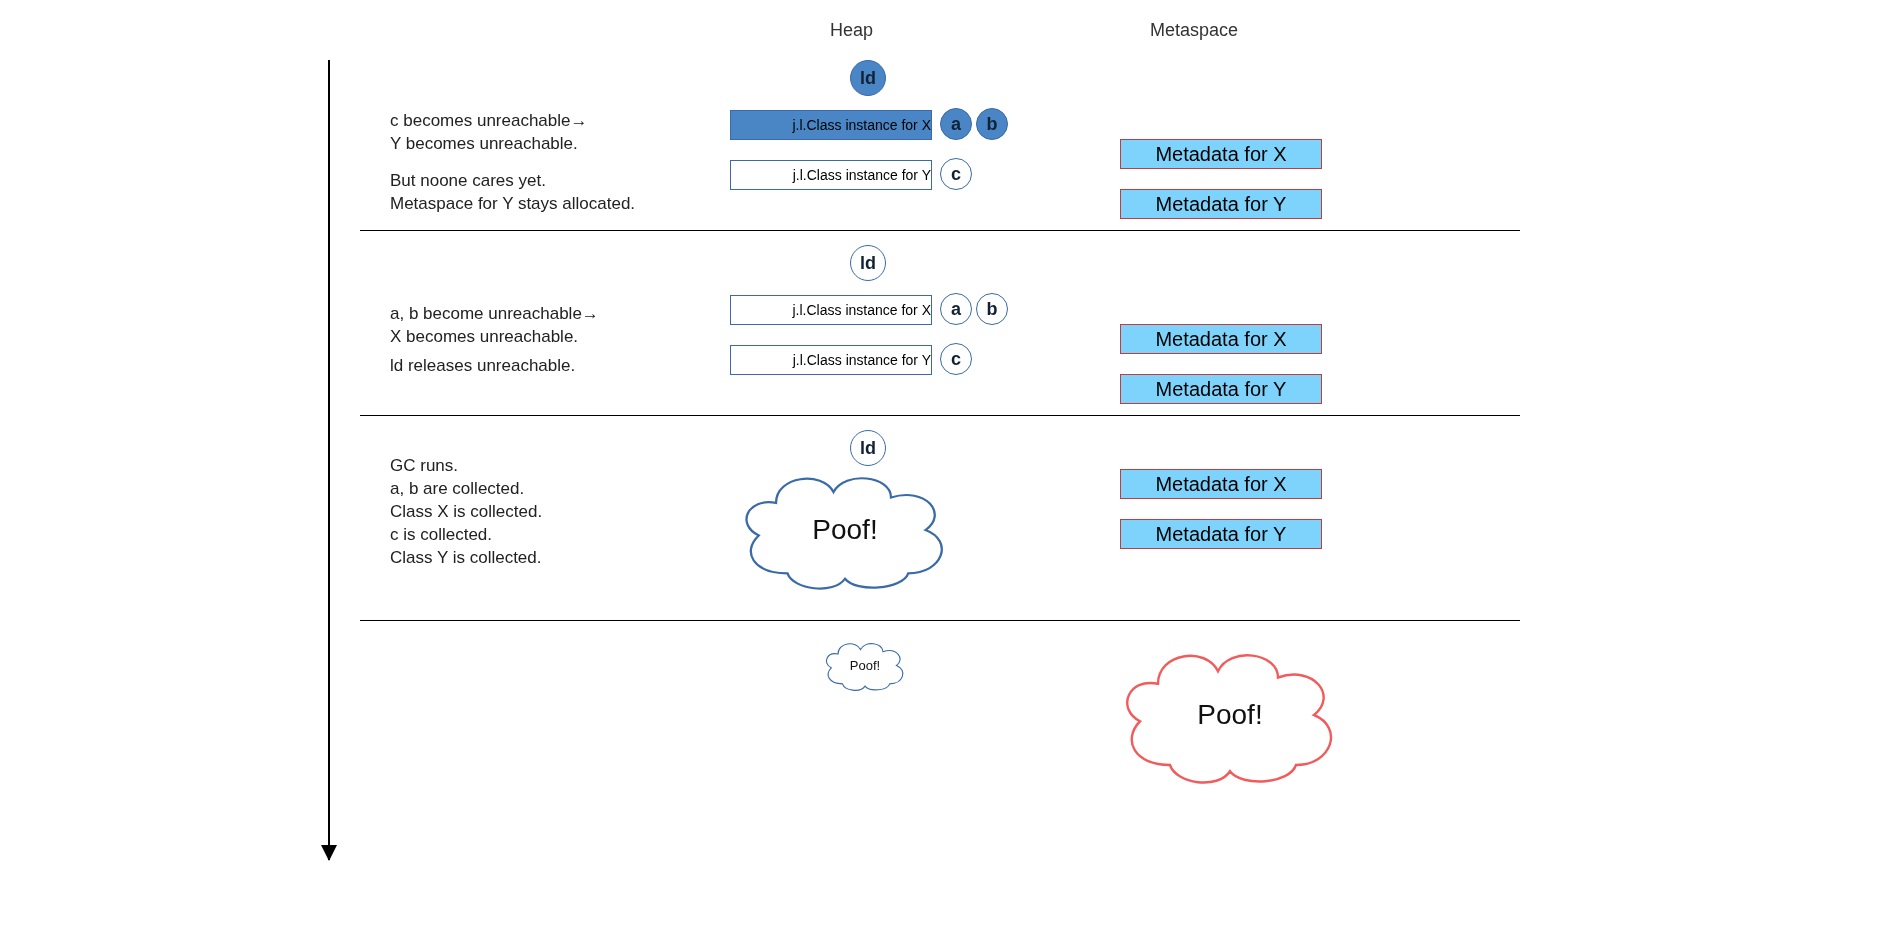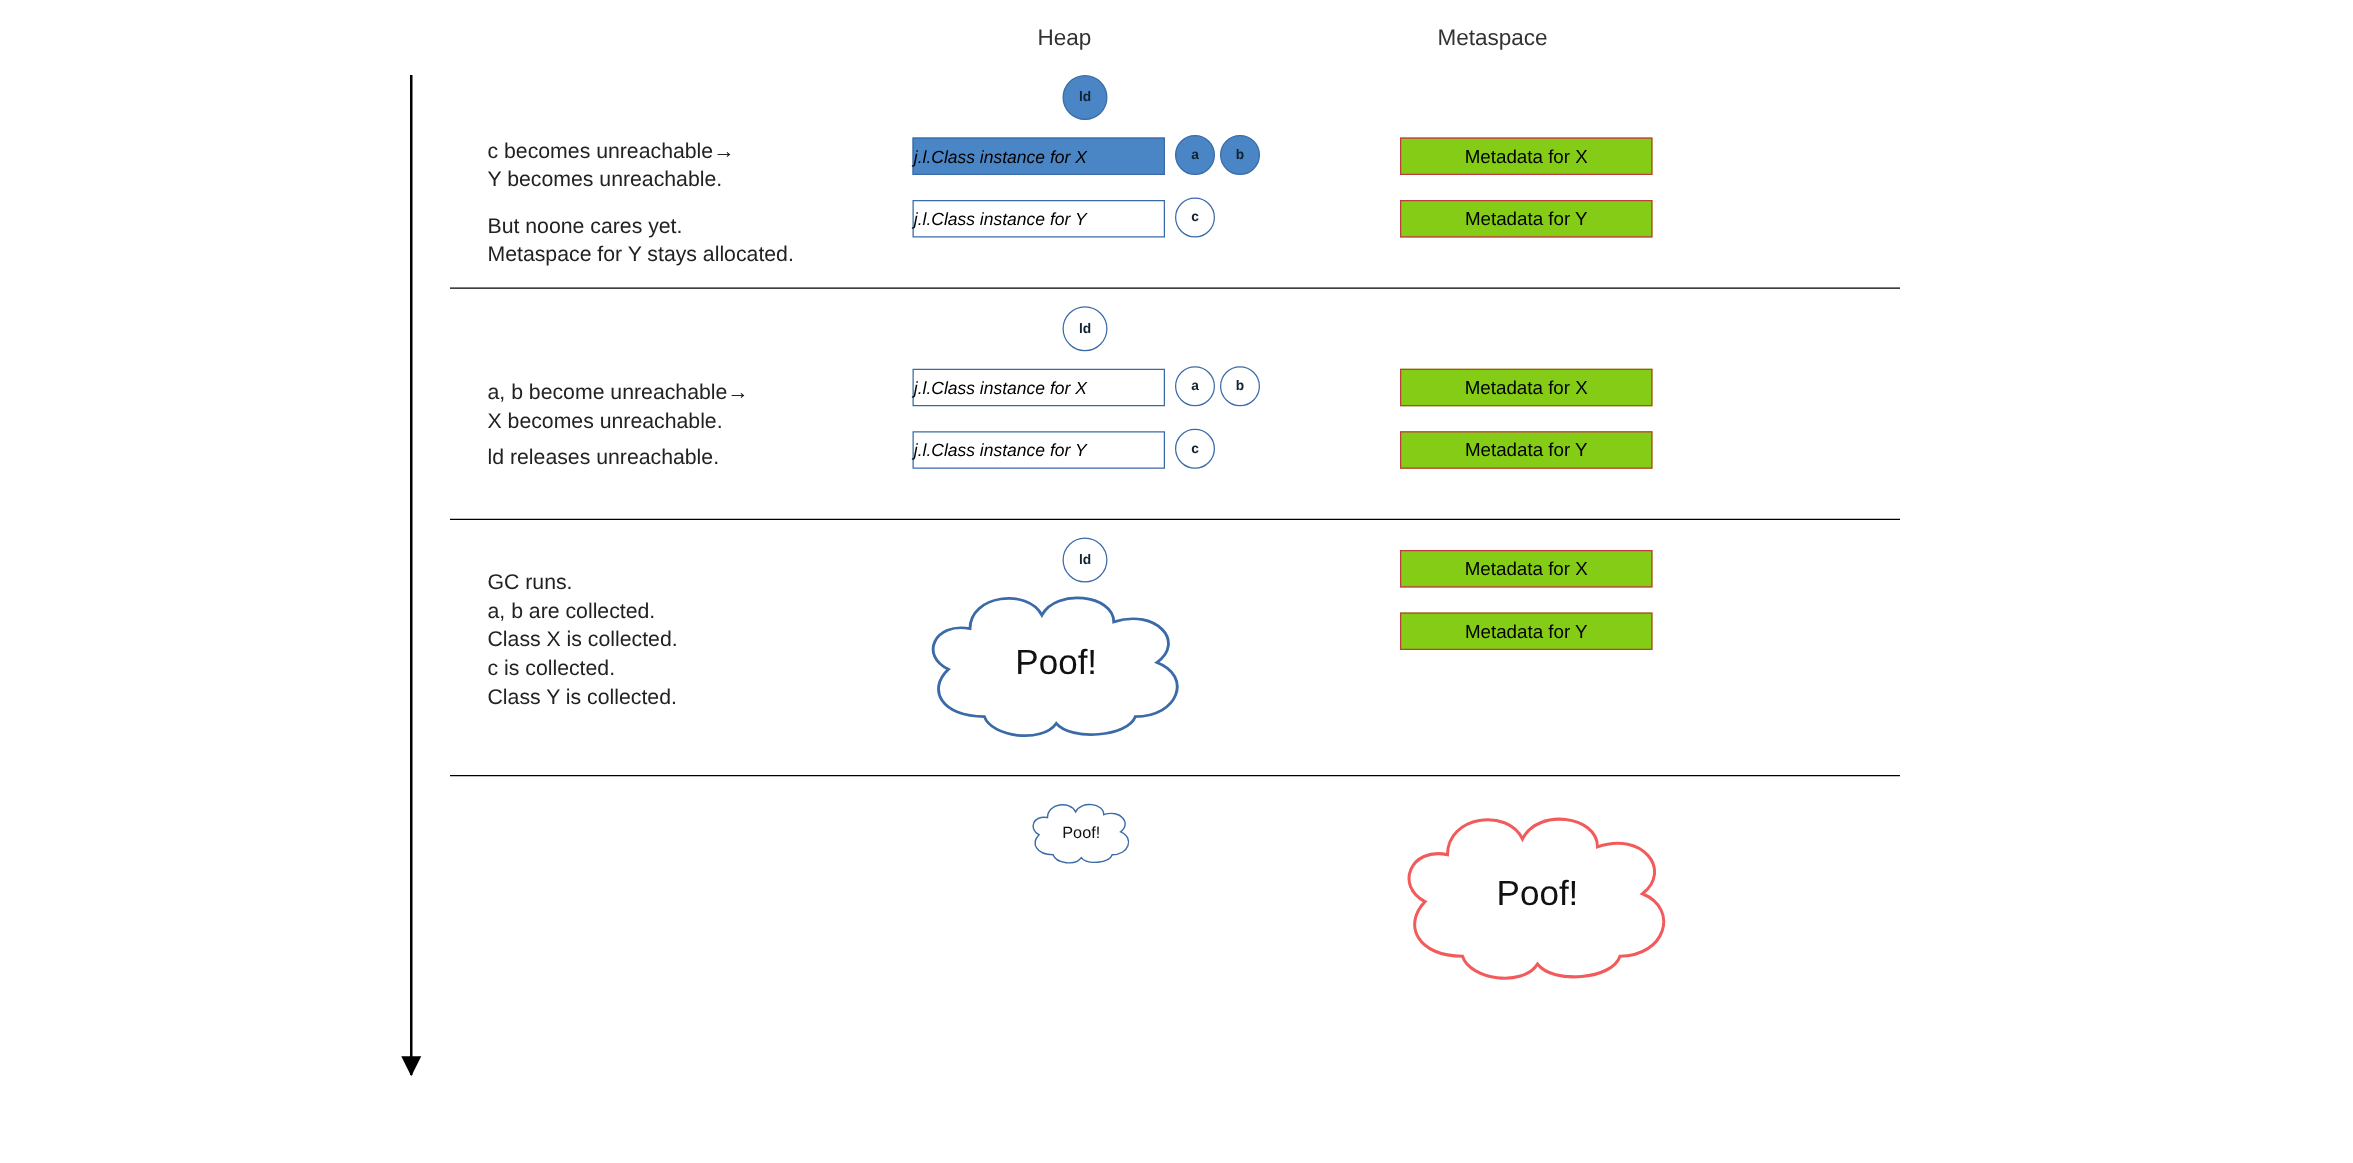--- a/index.html
+++ b/index.html
@@ -64,50 +64,50 @@
     white-space: pre-line;
   }
   
   .circle {
     position: absolute;
     border: 1.5px solid #3a6aa8;
     border-radius: 50%;
     display: flex;
     align-items: center;
     justify-content: center;
-    font-size: 11px;
+    font-size: 18px;
     font-weight: bold;
     color: #123;
     background: #fff;
   }
   .circle.filled { background: #4a86c5; border-color: #3a6aa8; }
   .rect {
     position: absolute;
     border: 1.5px solid #3a6aa8;
     background: #fff;
     display: flex;
     align-items: center;
-    justify-content: flex-start;
+    justify-content: flex-end;
     font-size: 14px;
     color: #000;
     height: 28px;
-    font-style: italic;
   }
   .rect.filled { background: #4a86c5; }
   .meta {
     position: absolute;
-    background: #84cc16;
+    background: #7dd3fc;
     border: 1.5px solid #bf3d3d;
     display: flex;
     align-items: center;
     justify-content: center;
-    font-size: 15px;
+    font-size: 20px;
     color: #000;
     height: 28px;
     width: 200px;
+    margin-top: 29px;
   }
   
   .cloud {
     position: absolute;
     display: flex;
     align-items: center;
     justify-content: center;
     font-size: 26px;
     color: #111;
   }

